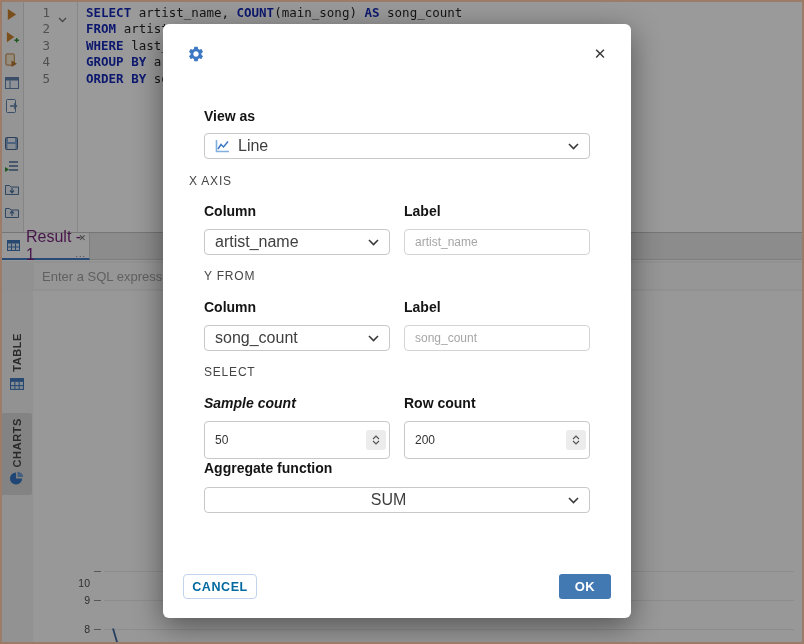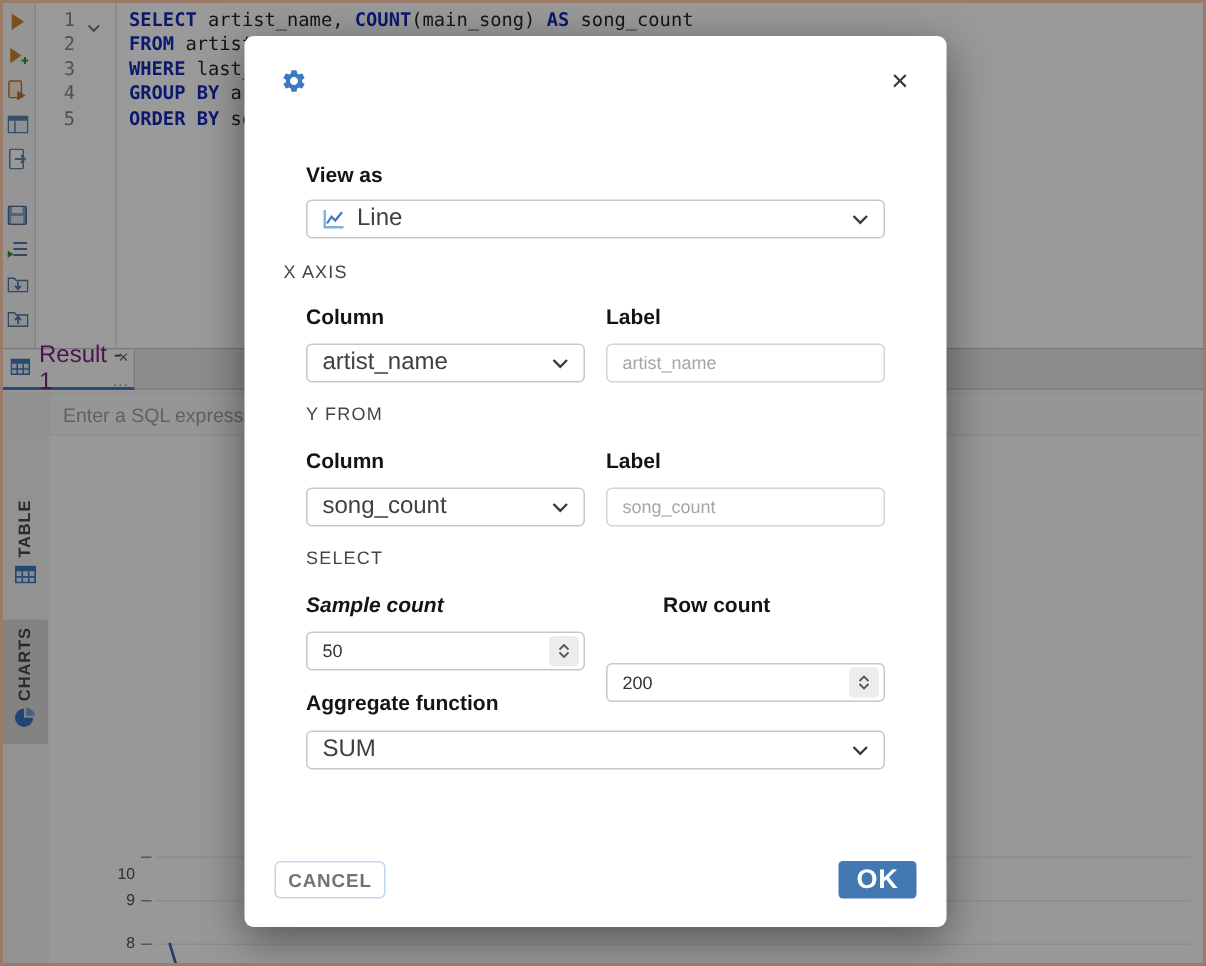--- a/index.html
+++ b/index.html
@@ -50,25 +50,25 @@
   .dlg-title { position:absolute; left:55px; top:23px; font-size:16.5px; font-weight:500; color:#1f1f1f; }
   .dlg-gear { position:absolute; left:24px; top:21px; }
   .dlg-close { position:absolute; left:426px; top:19px; width:22px; height:22px; display:flex; align-items:center; justify-content:center; font-size:15px; color:#3a3a3a; cursor:pointer; }
   .sec { position:absolute; font-size:12px; color:#454545; letter-spacing:0.8px; }
   .flabel { position:absolute; font-size:14px; font-weight:bold; color:#141414; }
   .select { position:absolute; height:26px; border:1px solid #c8c8c8; border-radius:4px; background:#fff; display:flex; align-items:center; padding:0 10px; font-size:16px; color:#3f3f3f; cursor:pointer; }
   .select .val { flex:1; }
   .select .chev { margin-left:6px; display:flex; }
   .tinput { position:absolute; height:26px; border:1px solid #d4d4d4; border-radius:4px; background:#fff; font-size:12px; color:#3f3f3f; padding:0 10px; outline:none; font-family:"Liberation Sans", sans-serif; }
   .tinput::placeholder { color:#a6a6a6; }
-  .numwrap { position:absolute; height:26px; border:1px solid #c8c8c8; border-radius:4px; background:#fff; display:flex; align-items:center; }
+  .numwrap { position:absolute; height:38px; border:1px solid #c8c8c8; border-radius:4px; background:#fff; display:flex; align-items:center; }
   .numwrap input { border:none; outline:none; flex:1; font-size:12px; color:#333; padding-left:10px; width:60px; background:transparent; font-family:"Liberation Sans", sans-serif; }
   .spinner { width:20px; height:20px; margin-right:3px; background:#ececec; border-radius:3px; display:flex; flex-direction:column; align-items:center; justify-content:center; cursor:pointer; }
-  .btn-cancel { position:absolute; left:20px; top:550px; width:74px; height:25px; border:1px solid #c3d4ee; border-radius:4px; background:#fff; color:#737373; font-size:12.5px; font-weight:bold; letter-spacing:0.6px; display:flex; align-items:center; justify-content:center; cursor:pointer; }
-  .btn-ok { position:absolute; left:396px; top:550px; width:52px; height:25px; border:none; border-radius:3px; background:#4379b2; color:#fff; font-size:18px; font-weight:bold; letter-spacing:0.5px; display:flex; align-items:center; justify-content:center; cursor:pointer; }
+  .btn-cancel { position:absolute; left:20px; top:550px; width:74px; height:25px; border:1px solid #c3d4ee; border-radius:4px; background:#fff; color:#0369a1; font-size:12.5px; font-weight:bold; letter-spacing:0.6px; display:flex; align-items:center; justify-content:center; cursor:pointer; }
+  .btn-ok { position:absolute; left:396px; top:550px; width:52px; height:25px; border:none; border-radius:3px; background:#4379b2; color:#fff; font-size:13px; font-weight:bold; letter-spacing:0.5px; display:flex; align-items:center; justify-content:center; cursor:pointer; }
   .lineicon { margin-right:8px; display:flex; }
 </style>
 </head>
 <body>
 
 <div class="screen">
 
   <div class="bg">
 
     <div class="editor">
@@ -253,46 +253,46 @@
       <span class="chev">
           <svg width="11" height="7" viewBox="0 0 11 7">
             <path d="M1 1 L5.5 5.5 L10 1" stroke="#3a3a3a" stroke-width="1.6" fill="none"></path>
           </svg>
         </span>
     </div>
     <input class="tinput" style="left: 241px; top: 301px; width: 186px;" placeholder="song_count">
 
     <div class="sec" style="left:41px; top:341px;">SELECT</div>
     <div class="flabel" style="left:41px; top:371px;font-style:italic;">Sample count</div>
-    <div class="flabel" style="left:241px; top:371px;margin-left:38px;">Row count</div>
+    <div class="flabel" style="left:241px; top:371px;">Row count</div>
     <div class="numwrap" style="left:41px; top:397px; width:186px;">
       <input value="50" style="">
       <span class="spinner">
         <svg width="8" height="5" viewBox="0 0 8 5">
             <path d="M1 4 L4 1 L7 4" stroke="#555" stroke-width="1.2" fill="none"></path>
           </svg>
         <svg width="8" height="5" viewBox="0 0 8 5">
             <path d="M1 1 L4 4 L7 1" stroke="#555" stroke-width="1.2" fill="none"></path>
           </svg>
       </span>
     </div>
-    <div class="numwrap" style="left:241px; top:397px; width:186px;margin-top:21px;">
+    <div class="numwrap" style="left:241px; top:397px; width:186px;">
       <input value="200" style="">
       <span class="spinner">
         <svg width="8" height="5" viewBox="0 0 8 5">
             <path d="M1 4 L4 1 L7 4" stroke="#555" stroke-width="1.2" fill="none"></path>
           </svg>
         <svg width="8" height="5" viewBox="0 0 8 5">
             <path d="M1 1 L4 4 L7 1" stroke="#555" stroke-width="1.2" fill="none"></path>
           </svg>
       </span>
     </div>
 
     <div class="flabel" style="left:41px; top:436px;">Aggregate function</div>
-    <div class="select" style="left:41px; top:463px; width:386px;">
+    <div class="select" style="left:41px; top:463px; width:386px;text-align:center;">
       <span class="val">SUM</span>
       <span class="chev">
           <svg width="11" height="7" viewBox="0 0 11 7">
             <path d="M1 1 L5.5 5.5 L10 1" stroke="#3a3a3a" stroke-width="1.6" fill="none"></path>
           </svg>
         </span>
     </div>
 
     <div class="btn-cancel">CANCEL</div>
     <div class="btn-ok">OK</div>

